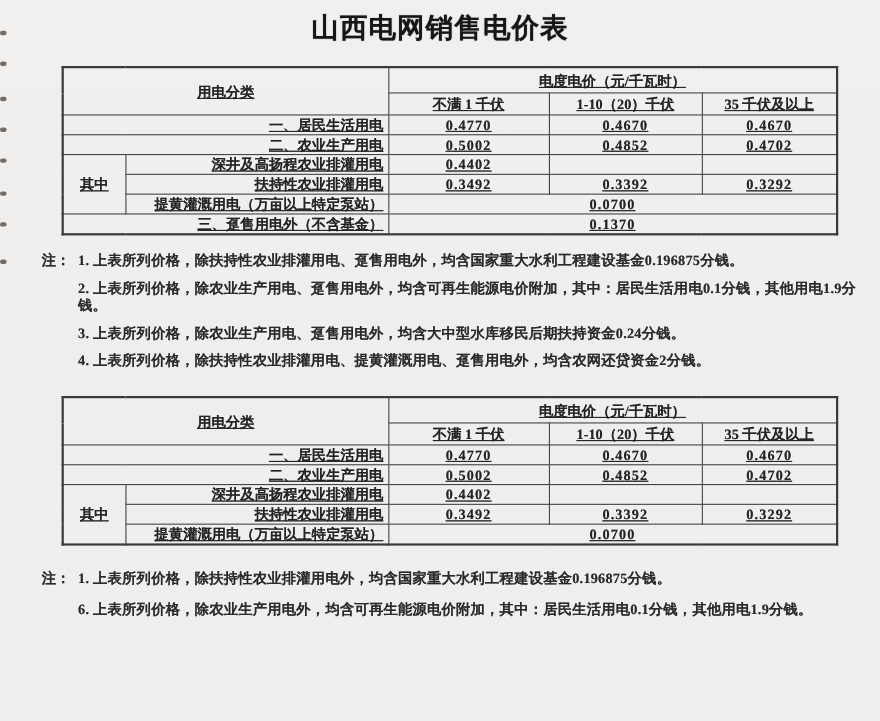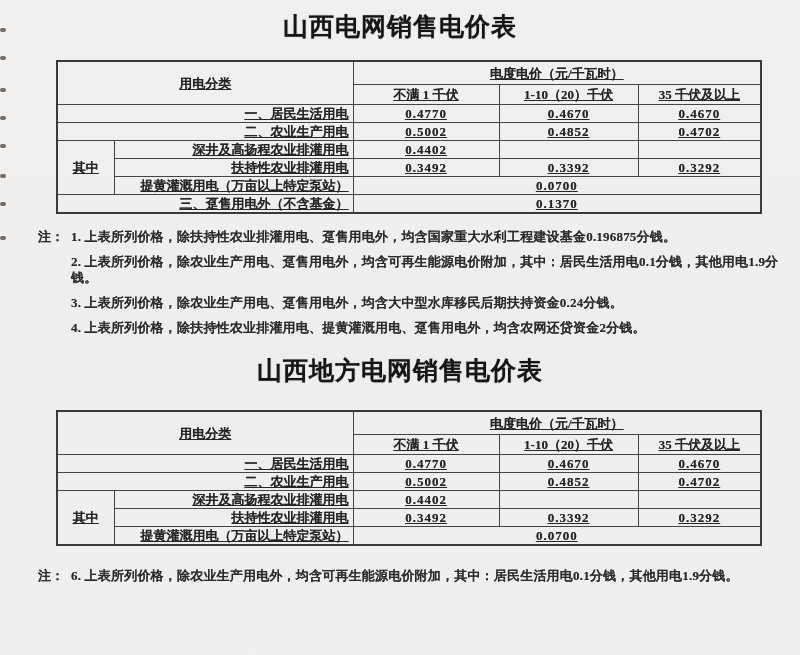--- a/index.html
+++ b/index.html
@@ -147,21 +147,20 @@
   </table>
 
   <div class="notes">
     <span class="notes-label">注：</span>
     <div class="note-line">1. 上表所列价格，除扶持性农业排灌用电、趸售用电外，均含国家重大水利工程建设基金0.196875分钱。</div>
     <div class="note-line">2. 上表所列价格，除农业生产用电、趸售用电外，均含可再生能源电价附加，其中：居民生活用电0.1分钱，其他用电1.9分钱。</div>
     <div class="note-line">3. 上表所列价格，除农业生产用电、趸售用电外，均含大中型水库移民后期扶持资金0.24分钱。</div>
     <div class="note-line">4. 上表所列价格，除扶持性农业排灌用电、提黄灌溉用电、趸售用电外，均含农网还贷资金2分钱。</div>
   </div>
 
-  <div class="doc-title second">山西地方电网销售电价表</div>
 
   <table class="price second">
     <colgroup>
       <col class="c-among">
         <col class="c-label">
         <col class="c-low">
         <col class="c-mid">
         <col class="c-high">
     </colgroup>
     <tbody>
@@ -201,17 +200,18 @@
       </tr>
       <tr>
         <td class="lbl">提黄灌溉用电（万亩以上特定泵站）</td>
         <td colspan="3" class="num">0.0700</td>
       </tr>
     </tbody>
   </table>
 
   <div class="notes second">
     <span class="notes-label">注：</span>
+    <div class="note-line">1. 上表所列价格，除扶持性农业排灌用电外，均含国家重大水利工程建设基金0.196875分钱。</div>
     <div class="note-line">6. 上表所列价格，除农业生产用电外，均含可再生能源电价附加，其中：居民生活用电0.1分钱，其他用电1.9分钱。</div>
 
   </div>
 
 </div>
 
 </body></html>

